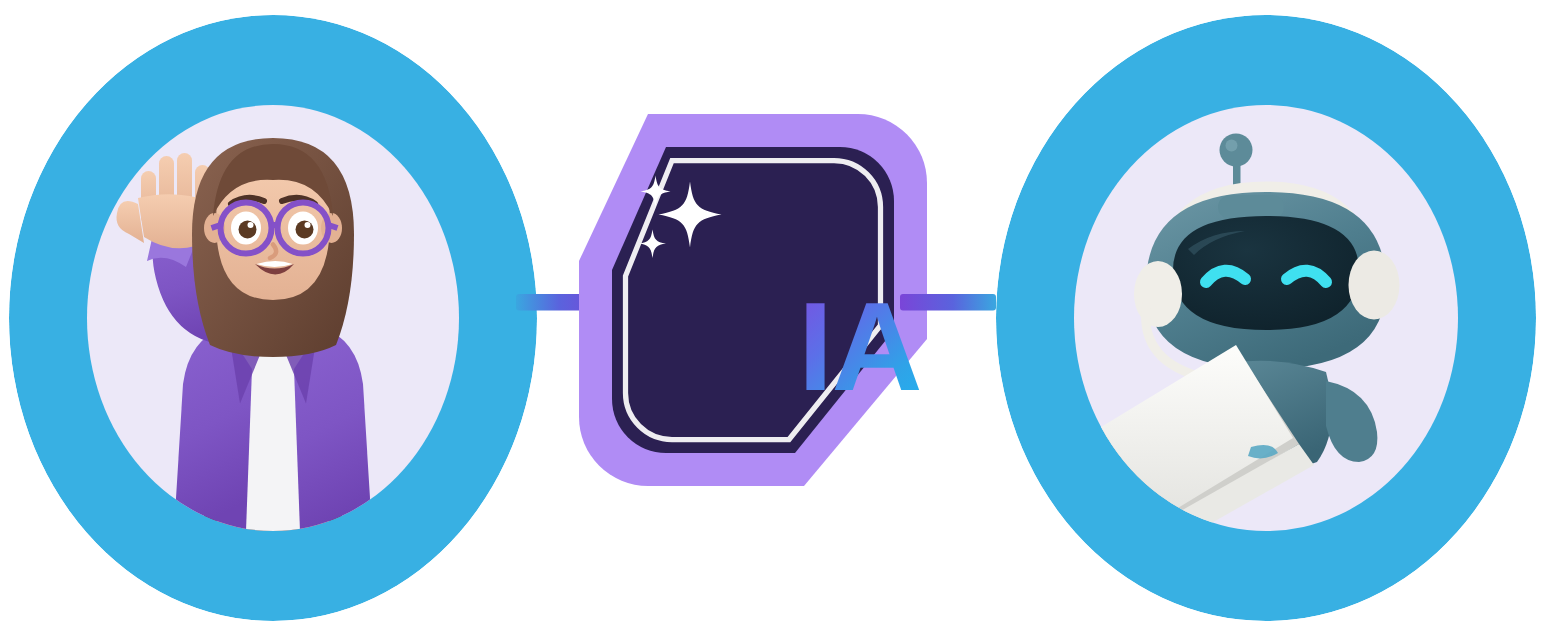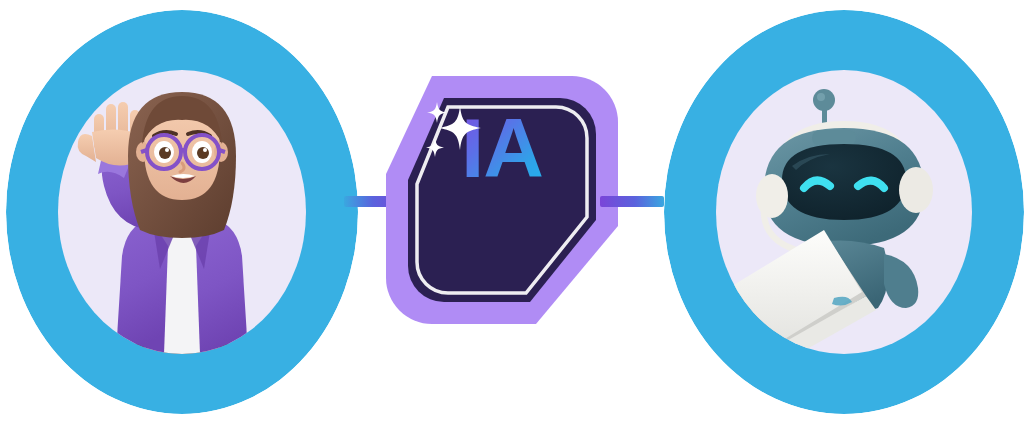--- a/index.html
+++ b/index.html
@@ -18,22 +18,22 @@
 
   
   .connector{position:absolute;height:11px;border-radius:2px;top:196px;}
   #connector-left{left:344px;width:64px;}
   #connector-right{left:600px;width:64px;}
 
   
   #badge-outer{position:absolute;left:386px;top:76px;width:232px;height:248px;}
   .badge-glow{position:absolute;inset:0;}
   .badge-core{position:absolute;left:22px;top:22px;right:22px;bottom:22px;}
-  .badge-content{position:absolute;left:0;top:0;width:100%;height:100%;
-      display:flex;flex-direction:row;align-items:flex-start;justify-content:center;}
+  .badge-content{position:absolute;left:0;top:15px;width:100%;height:100%;
+      display:flex;flex-direction:column;align-items:flex-end;justify-content:center;}
   #badge-sparkles{position:absolute;left:38px;top:24px;width:64px;height:62px;}
   #badge-ia{font-size:84px;font-weight:bold;line-height:0.92;letter-spacing:-1px;
       background:linear-gradient(135deg,#7b4fe0 0%,#5c6fe8 35%,#2fa3e8 75%,#22b2ee 100%);
       -webkit-background-clip:text;background-clip:text;color:transparent;
       margin:34px 0 0 0;padding:0 4px;}
   #badge-subtitle{color:#ffffff;font-size:21px;letter-spacing:2.2px;margin-top:2px;font-weight:400;}
 
   .svgfill{display:block;width:100%;height:100%;}
 </style>
 </head>

